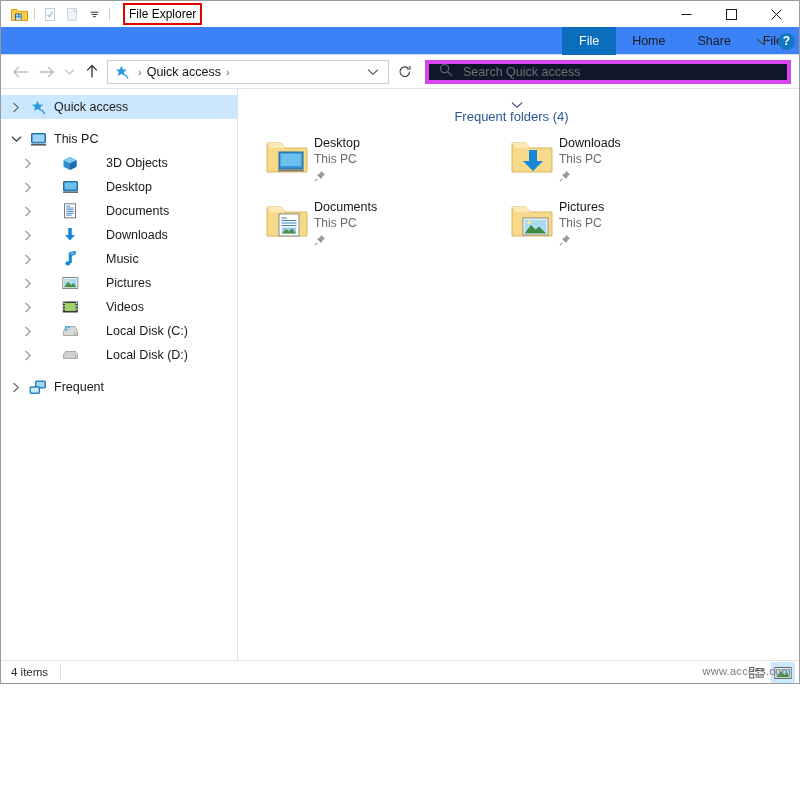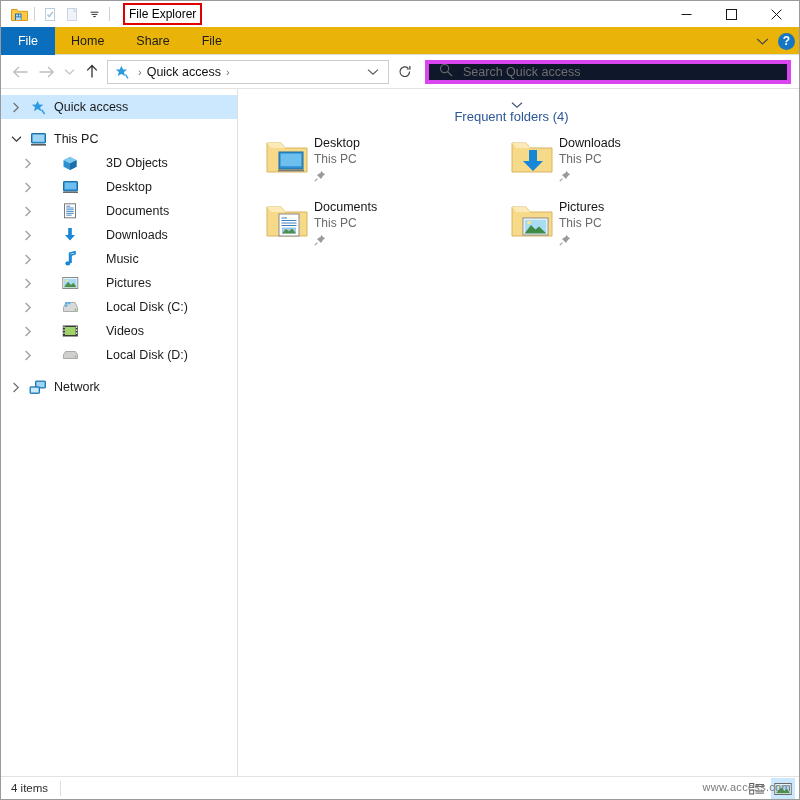--- a/index.html
+++ b/index.html
@@ -6,21 +6,21 @@
   html, body {
     margin: 0; padding: 0;
     width: 800px; height: 800px;
     overflow: hidden;
     background: #ffffff;
     font-family: "Liberation Sans", sans-serif;
     -webkit-font-smoothing: antialiased;
   }
   .window {
     position: relative;
-    width: 800px; height: 800px;
+    width: 800px; height: 684px;
     background: #ffffff;
     border: 1px solid #9a9a9a;
     display: flex; flex-direction: column;
   }
 
   
   .titlebar {
     height: 26px; min-height: 26px;
     background: #ffffff;
     display: flex; align-items: center;
@@ -53,24 +53,25 @@
     display: flex; height: 26px;
   }
   .wc {
     width: 45px; height: 26px;
     display: flex; align-items: center; justify-content: center;
   }
 
   
   .ribbon {
     height: 28px; min-height: 28px;
-    background: #eab308;
+    background: #3b82f6;
     border-bottom: 1px solid #dcdcdc;
     display: flex; align-items: stretch;
     position: relative;
+    justify-content: flex-end;
   }
   .tab {
     display: flex; align-items: center; justify-content: center;
     font-size: 12.5px; color: #1b1b1b;
     padding: 0 16px;
     height: 28px;
   }
   .tab.file {
     background: #0b6ebd; color: #ffffff;
     min-width: 54px; padding: 0 14px;
@@ -505,58 +506,58 @@
       </div>
 
       <div class="navitem nav-level-1">
         <span class="twisty">
           <svg width="8" height="11" viewBox="0 0 8 11">
               <path d="M1.6 1 L6.2 5.5 L1.6 10" fill="none" stroke="#9a9a9a" stroke-width="1.2"></path>
             </svg>
         </span>
         <span class="navicon">
           <svg width="17" height="14" viewBox="0 0 17 14">
-            <path d="M1.5 7.5 L4 2.5 H13 L15.5 7.5 V11.5 H1.5 Z" fill="#d8d8d8" stroke="#9a9a9a" stroke-width="0.8"></path>
-            <rect x="3.2" y="2" width="2.2" height="2.2" fill="#4fb0e8"></rect>
-            <rect x="6" y="2" width="2.2" height="2.2" fill="#4fb0e8"></rect>
-            <rect x="3.2" y="4.6" width="2.2" height="2.2" fill="#4fb0e8"></rect>
-            <circle cx="13.5" cy="9.6" r="0.9" fill="#6cc04a"></circle>
-          </svg>
-        </span>
-        <span>Local Disk (C:)</span>
-      </div>
-
-      <div class="navitem nav-level-1">
-        <span class="twisty">
-          <svg width="8" height="11" viewBox="0 0 8 11">
-              <path d="M1.6 1 L6.2 5.5 L1.6 10" fill="none" stroke="#9a9a9a" stroke-width="1.2"></path>
-            </svg>
-        </span>
-        <span class="navicon">
-          <svg width="17" height="14" viewBox="0 0 17 14">
             <rect x="0.8" y="1.5" width="15" height="11" fill="#3a3a3a"></rect>
             <rect x="3" y="3" width="10.6" height="8" fill="#9fd36a"></rect>
             <rect x="1.4" y="2.4" width="1.3" height="1.5" fill="#e8e8e8"></rect>
             <rect x="1.4" y="5.4" width="1.3" height="1.5" fill="#e8e8e8"></rect>
             <rect x="1.4" y="8.4" width="1.3" height="1.5" fill="#e8e8e8"></rect>
             <rect x="13.9" y="2.4" width="1.3" height="1.5" fill="#e8e8e8"></rect>
             <rect x="13.9" y="5.4" width="1.3" height="1.5" fill="#e8e8e8"></rect>
             <rect x="13.9" y="8.4" width="1.3" height="1.5" fill="#e8e8e8"></rect>
           </svg>
         </span>
         <span>Videos</span>
       </div>
 
       <div class="navitem nav-level-1">
         <span class="twisty">
           <svg width="8" height="11" viewBox="0 0 8 11">
               <path d="M1.6 1 L6.2 5.5 L1.6 10" fill="none" stroke="#9a9a9a" stroke-width="1.2"></path>
             </svg>
         </span>
         <span class="navicon">
+          <svg width="17" height="14" viewBox="0 0 17 14">
+            <path d="M1.5 7.5 L4 2.5 H13 L15.5 7.5 V11.5 H1.5 Z" fill="#d8d8d8" stroke="#9a9a9a" stroke-width="0.8"></path>
+            <rect x="3.2" y="2" width="2.2" height="2.2" fill="#4fb0e8"></rect>
+            <rect x="6" y="2" width="2.2" height="2.2" fill="#4fb0e8"></rect>
+            <rect x="3.2" y="4.6" width="2.2" height="2.2" fill="#4fb0e8"></rect>
+            <circle cx="13.5" cy="9.6" r="0.9" fill="#6cc04a"></circle>
+          </svg>
+        </span>
+        <span>Local Disk (C:)</span>
+      </div>
+
+      <div class="navitem nav-level-1">
+        <span class="twisty">
+          <svg width="8" height="11" viewBox="0 0 8 11">
+              <path d="M1.6 1 L6.2 5.5 L1.6 10" fill="none" stroke="#9a9a9a" stroke-width="1.2"></path>
+            </svg>
+        </span>
+        <span class="navicon">
           <svg width="17" height="12" viewBox="0 0 17 12">
             <path d="M1.5 5.5 L3.6 2.5 H13.4 L15.5 5.5 V9.5 H1.5 Z" fill="#d0d0d0" stroke="#9a9a9a" stroke-width="0.8"></path>
             <circle cx="13.4" cy="7.6" r="0.8" fill="#6cc04a"></circle>
           </svg>
         </span>
         <span>Local Disk (D:)</span>
       </div>
 
       <div class="nav-gap"></div>
 
@@ -567,21 +568,21 @@
             </svg>
         </span>
         <span class="navicon">
           <svg width="18" height="15" viewBox="0 0 18 15">
             <rect x="6.5" y="1" width="10" height="7" rx="0.6" fill="#3b9ede" stroke="#1f6f9e" stroke-width="0.9"></rect>
             <rect x="7.6" y="2" width="7.8" height="5" fill="#9fd4f2"></rect>
             <rect x="1" y="6.8" width="9.5" height="6.6" rx="0.6" fill="#3b9ede" stroke="#1f6f9e" stroke-width="0.9"></rect>
             <rect x="2" y="7.8" width="7.5" height="4.6" fill="#c9e8fa"></rect>
           </svg>
         </span>
-        <span>Network</span>
+        <span>Frequent</span>
       </div>
     </div>
 
     <div class="content">
       <div class="group-header">
         <span class="group-chev">
           <svg width="12" height="8" viewBox="0 0 12 8">
               <path d="M1 1.8 L6 6.2 L11 1.8" fill="none" stroke="#44557f" stroke-width="1.2"></path>
             </svg>
         </span>

